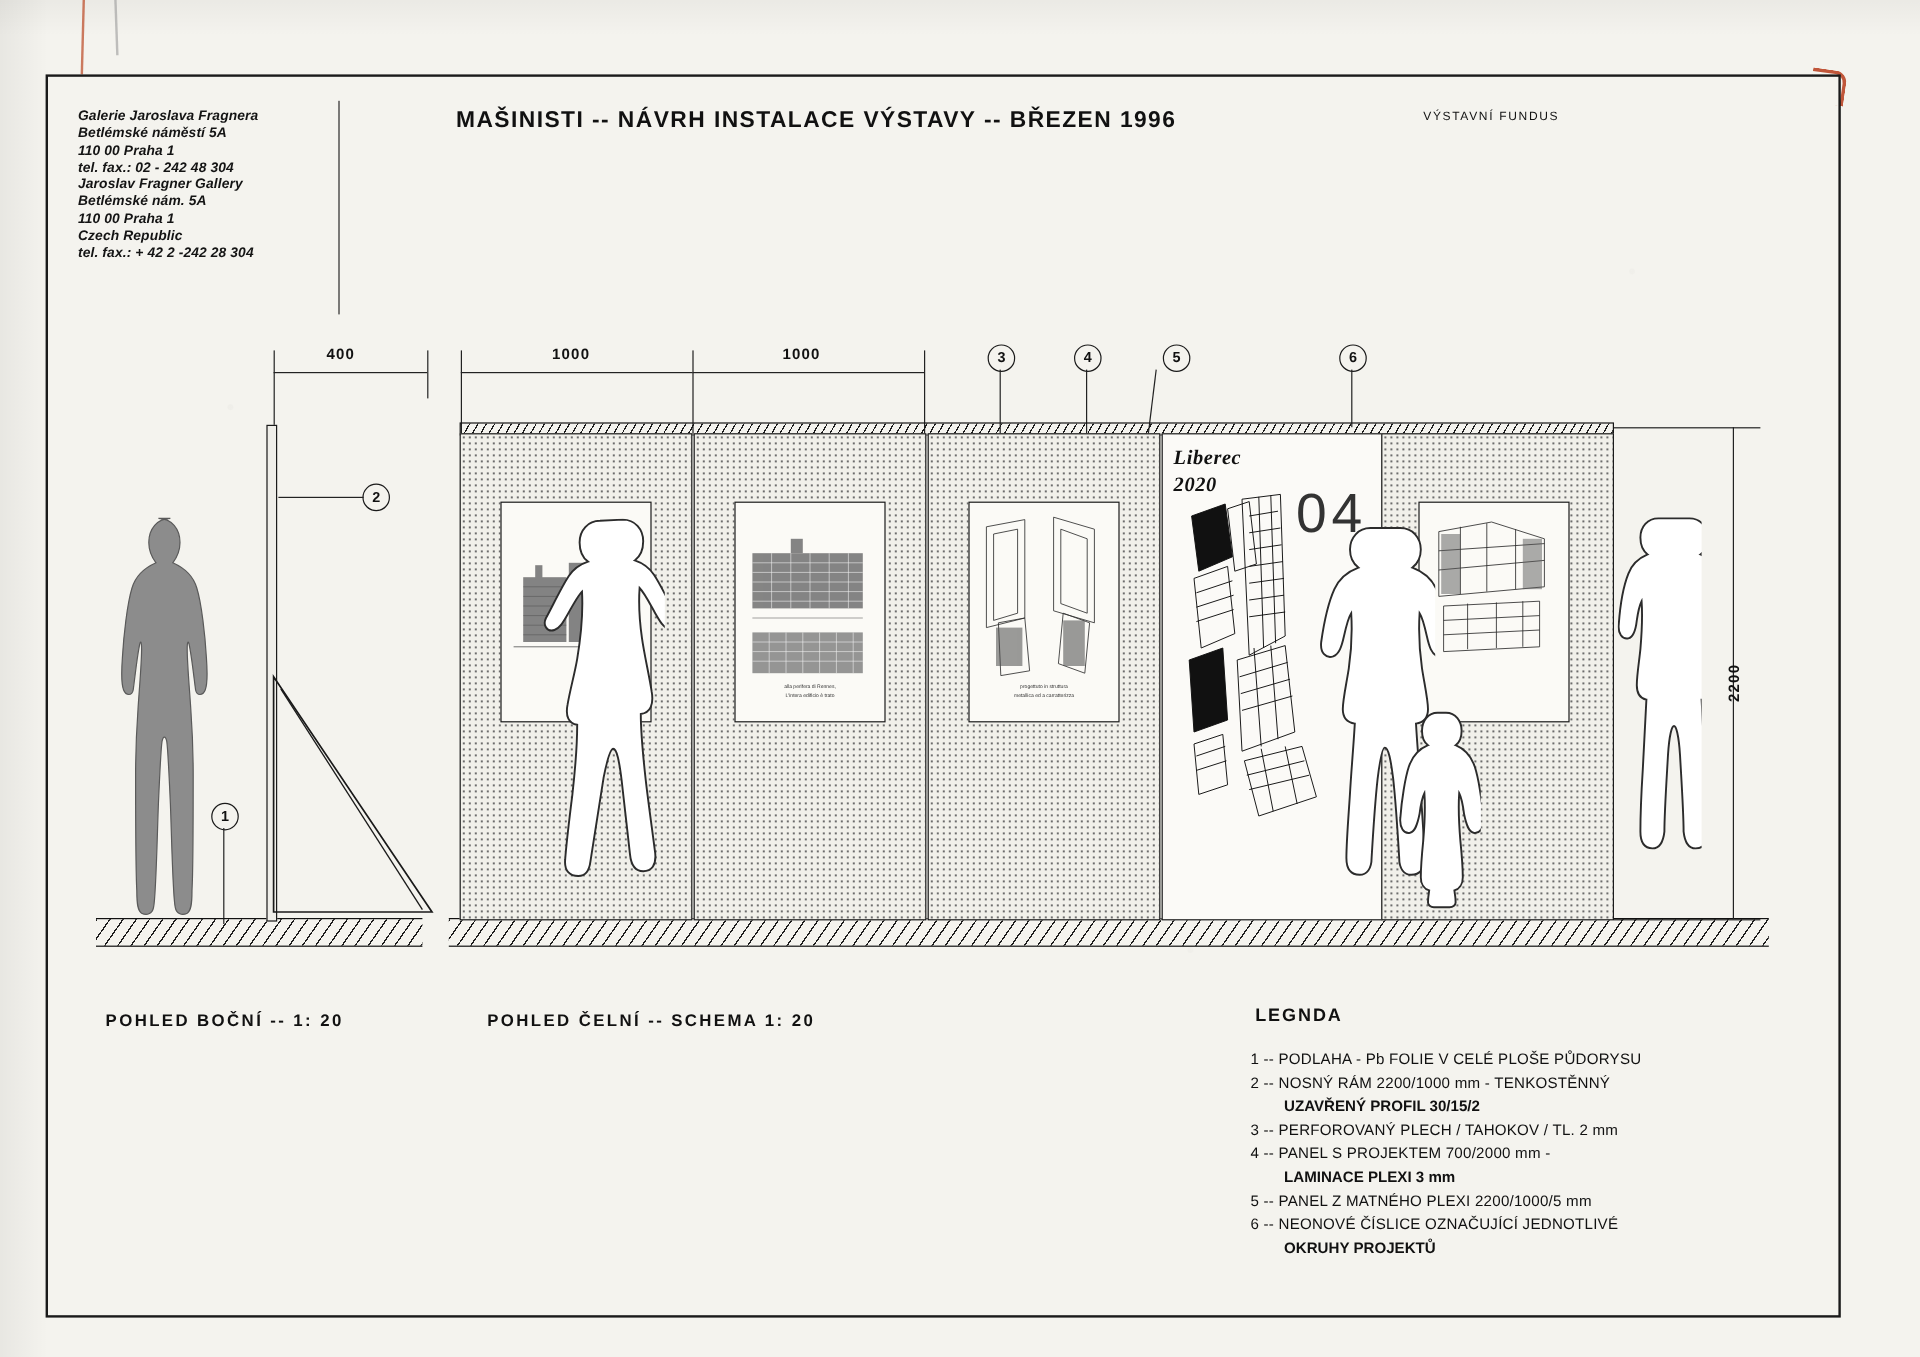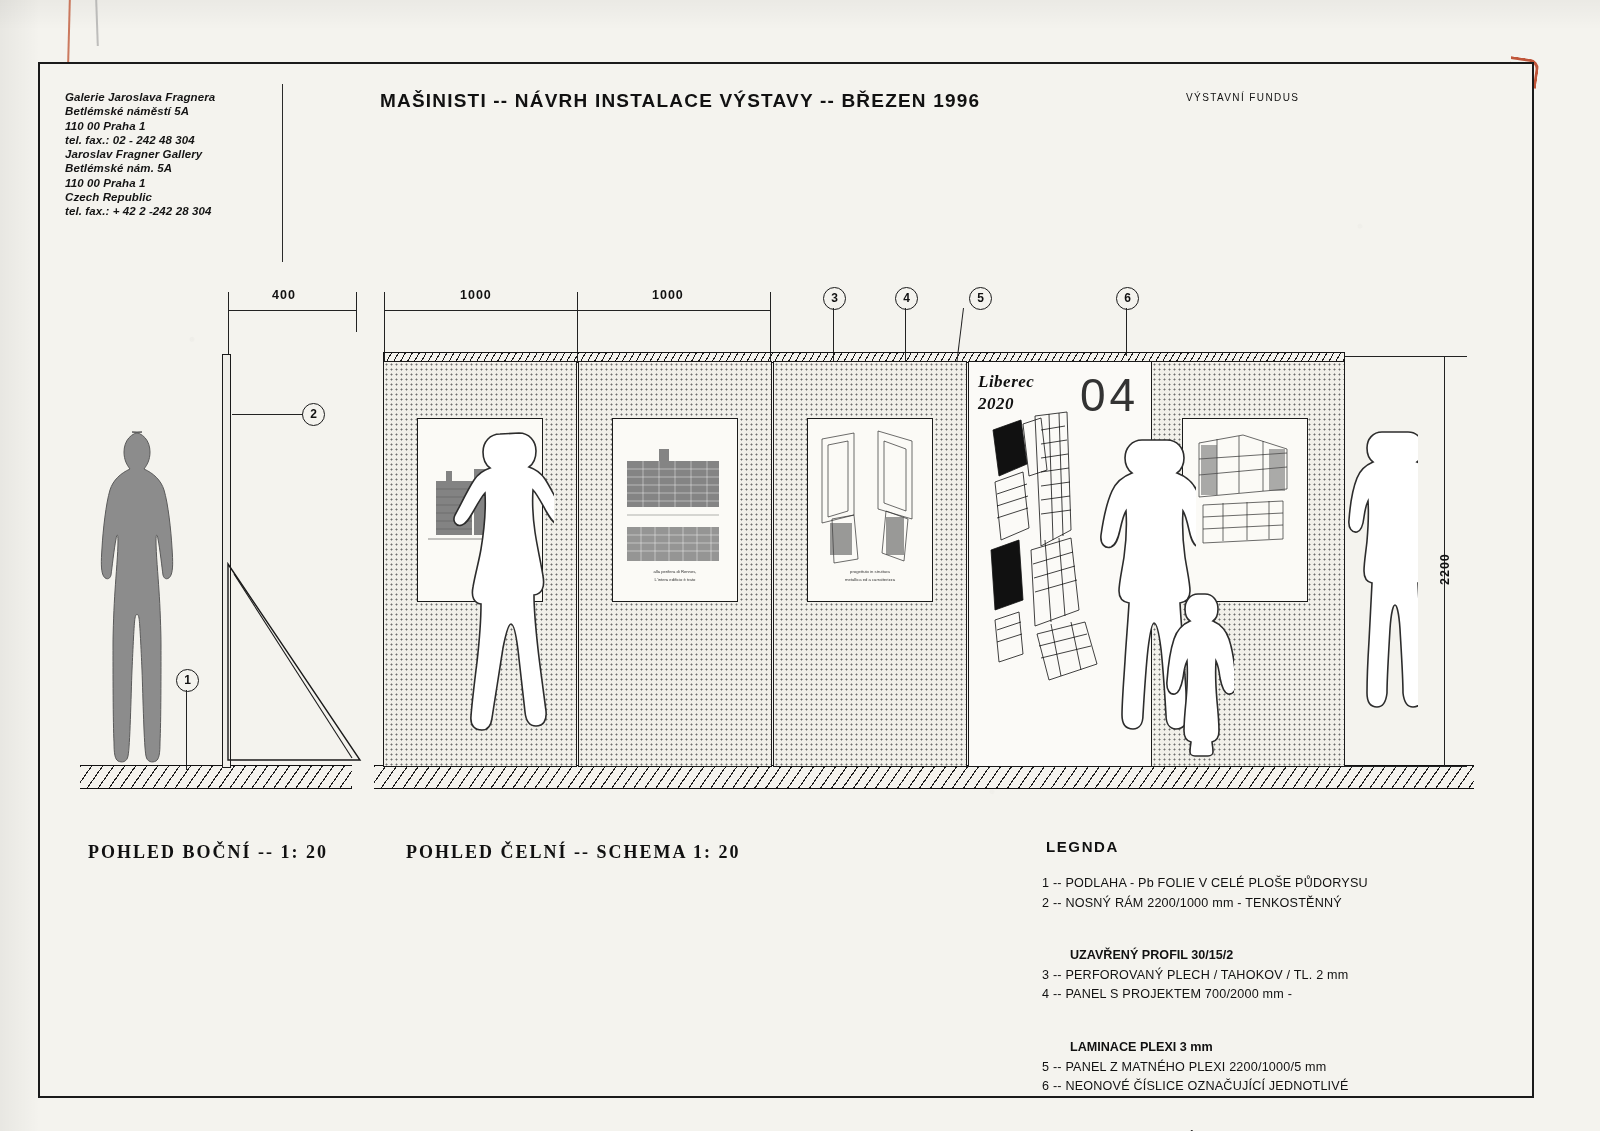--- a/index.html
+++ b/index.html
@@ -81,51 +81,50 @@
     background-color:#f1f0ea;
   }
   .panel-top-hatch {
     position:absolute; height:9px;
     background:repeating-linear-gradient(120deg, #1b1b1b 0 1px, rgba(0,0,0,0) 1px 6px);
     border:1.2px solid #151515;
   }
   .plate { position:absolute; border:1.3px solid #1a1a1a; background:#fbfaf6; }
 
   .sheet-caption {
-    position:absolute; font-size:18px; font-weight:bold; letter-spacing:2px; color:#111;
+    position:absolute; font-size:14px; font-weight:bold; letter-spacing:2px; color:#111;
     white-space:nowrap;
-    font-family:Liberation Serif, serif;
   }
 
   
   .legend-title {
     position:absolute; left:1046px; top:838px; font-size:15px; font-weight:bold; letter-spacing:1.6px; color:#111;
   }
   .legend-list { position:absolute; left:1042px; top:874px; width:430px; font-size:12.6px; color:#111; line-height:19.6px; }
   .legend-list .li { white-space:nowrap; font-weight:normal; letter-spacing:0.2px; }
-  .legend-list .cont { padding-left:28px; white-space:nowrap; font-weight:bold;margin-top:33px; }
+  .legend-list .cont { padding-left:28px; white-space:nowrap; font-weight:bold; }
 
   
   .person { position:absolute; }
   .person svg { display:block; }
 
   
   .vlabel {
     position:absolute; font-size:12.5px; font-weight:bold; color:#111; letter-spacing:1px;
     transform:rotate(-90deg); transform-origin:left top; white-space:nowrap;
   }
   .minitxt { position:absolute; font-size:4.2px; color:#333; text-align:center; width:100%; font-family:"Liberation Sans", sans-serif; }
 
   .liberec {
     position:absolute; font-family:"Liberation Serif", serif; font-style:italic; font-weight:bold;
     font-size:17px; color:#111; letter-spacing:0.5px;
   }
   .bignum {
     position:absolute; font-family:"Liberation Sans", sans-serif; font-size:46px; color:#333;
-    letter-spacing:4px; font-weight:normal;
+    letter-spacing:4px; font-weight:normal;margin-top:32px;
   }
 </style>
 </head>
 <body>
 
 <div id="sheet">
   <div id="noise"></div>
 
   <div class="mark1"></div>
   <div class="mark2"></div>

